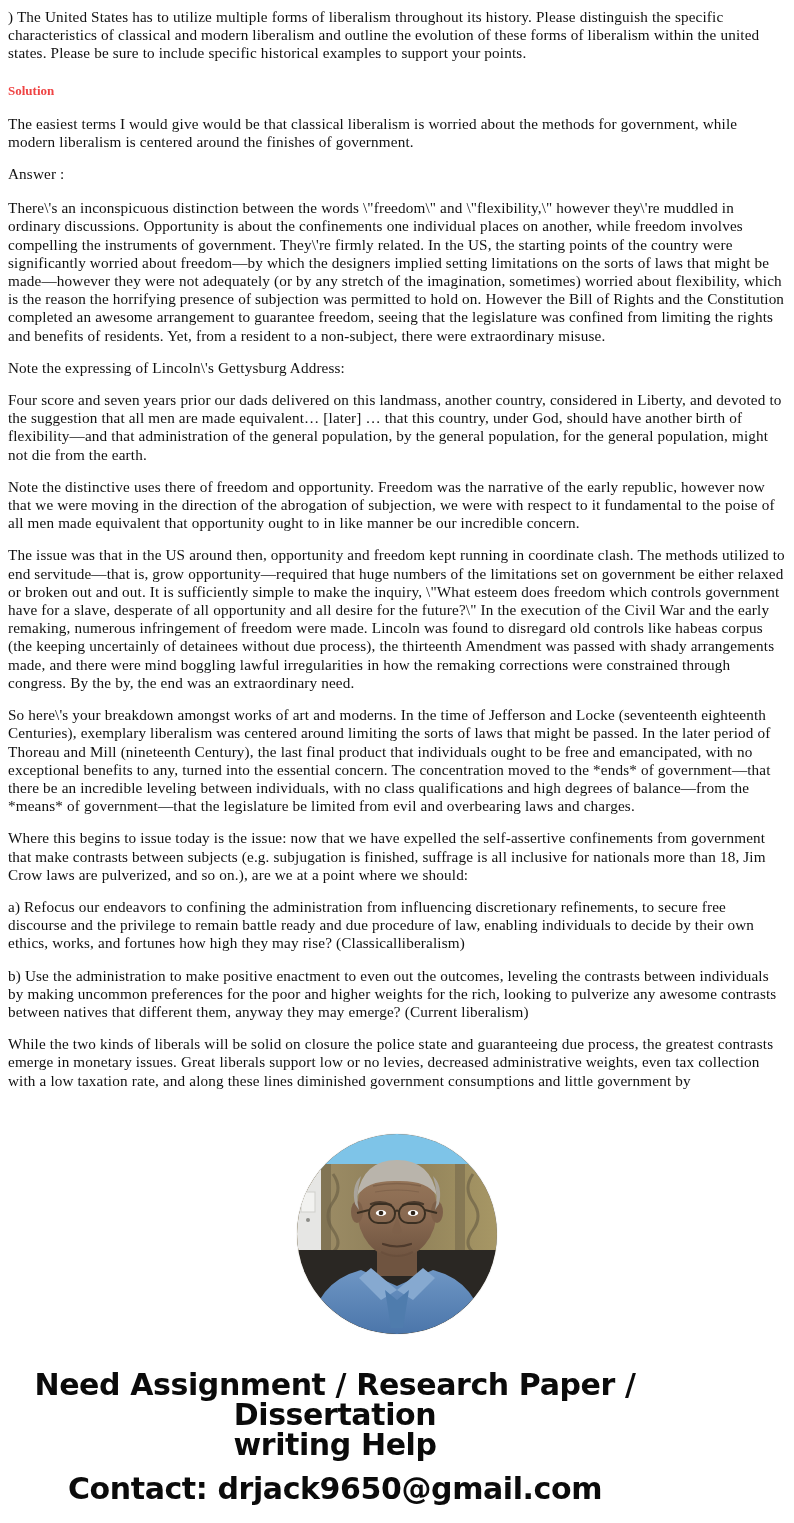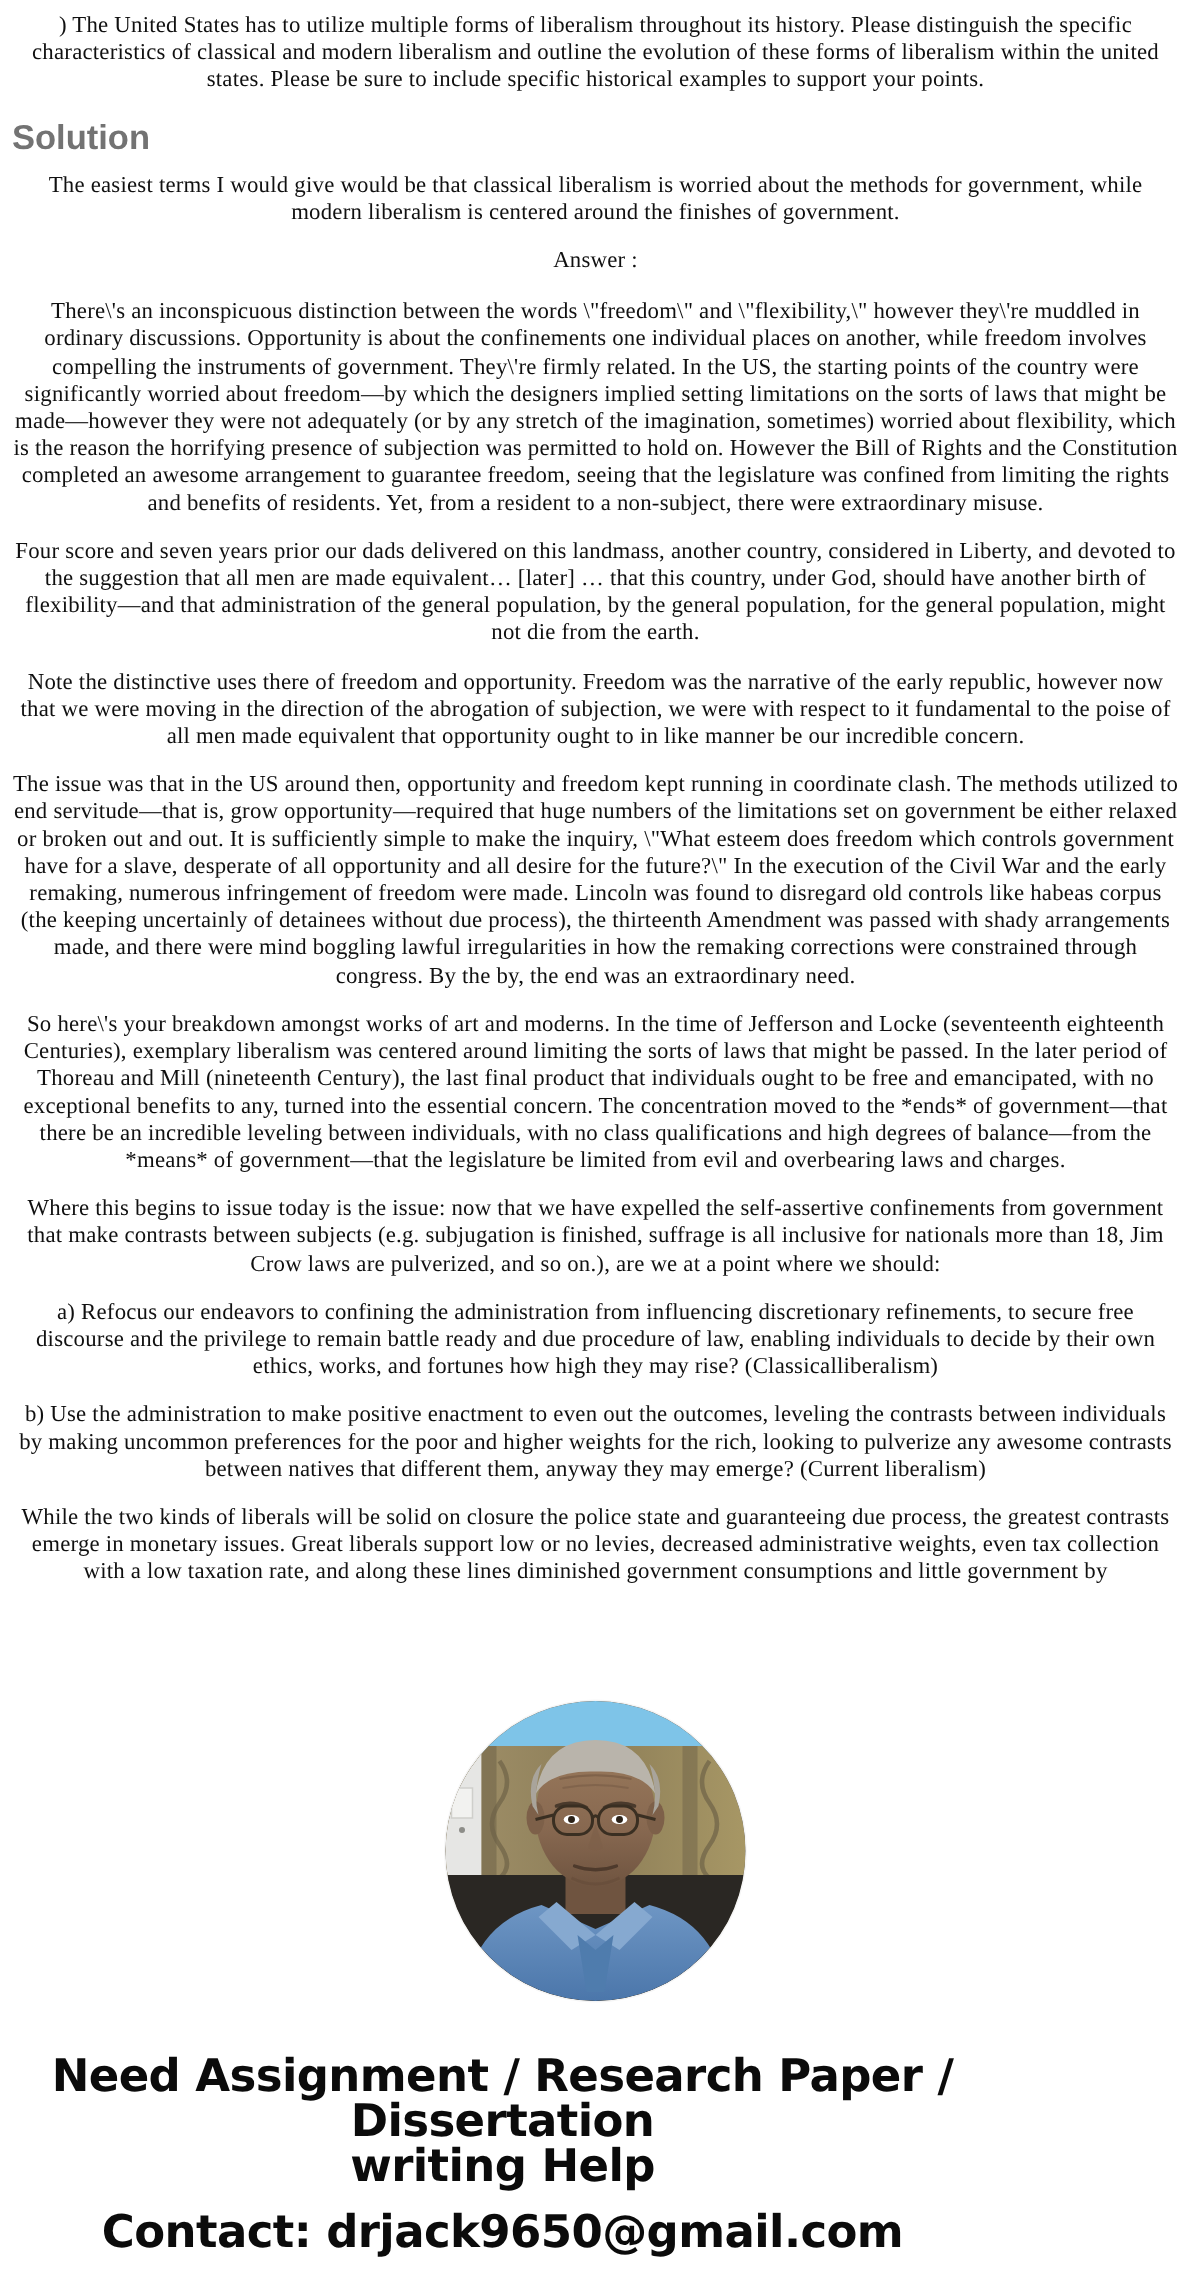--- a/index.html
+++ b/index.html
@@ -23,34 +23,34 @@
     box-sizing: border-box;
     width: 794px;
     height: 1120px;
     overflow: hidden;
   }
   .para {
     font-family: "Liberation Serif", "DejaVu Serif", serif;
     font-size: 15.2px;
     line-height: 18.2px;
     margin: 0 0 14px 0;
-    text-align: center;
+    text-align: left;
     color: #101010;
     letter-spacing: 0.01em;
   }
   .para.first {
     margin-top: 8px;
   }
   h2.solution {
-    font-family: Liberation Sans, sans-serif;
-    font-size: 23px;
+    font-family: Liberation Serif, serif;
+    font-size: 13px;
     line-height: 20px;
     font-weight: bold;
     margin: 18px 0 14px 0;
-    color: #737373;
+    color: #ef4444;
   }
   .answer-line {
     font-size: 15.2px;
     line-height: 18.2px;
     margin: 0 0 16px 0;
   }
   .photo-wrap {
     width: 794px;
     display: flex;
     justify-content: center;
@@ -99,20 +99,21 @@
   <div class="doc-body">
 
     <p class="para first">) The United States has to utilize multiple forms of liberalism throughout its history. Please distinguish the specific characteristics of classical and modern liberalism and outline the evolution of these forms of liberalism within the united states. Please be sure to include specific historical examples to support your points.</p>
 
     <h2 class="solution">Solution</h2>
 
     <p class="para">The easiest terms I would give would be that classical liberalism is worried about the methods for government, while modern liberalism is centered around the finishes of government.</p>
 
     <p class="para answer-line">Answer :</p>
     <p class="para">There\'s an inconspicuous distinction between the words \"freedom\" and \"flexibility,\" however they\'re muddled in ordinary discussions. Opportunity is about the confinements one individual places on another, while freedom involves compelling the instruments of government. They\'re firmly related. In the US, the starting points of the country were significantly worried about freedom—by which the designers implied setting limitations on the sorts of laws that might be made—however they were not adequately (or by any stretch of the imagination, sometimes) worried about flexibility, which is the reason the horrifying presence of subjection was permitted to hold on. However the Bill of Rights and the Constitution completed an awesome arrangement to guarantee freedom, seeing that the legislature was confined from limiting the rights and benefits of residents. Yet, from a resident to a non-subject, there were extraordinary misuse.</p>
+    <p class="para">Note the expressing of Lincoln\'s Gettysburg Address:</p>
     <p class="para">Four score and seven years prior our dads delivered on this landmass, another country, considered in Liberty, and devoted to the suggestion that all men are made equivalent… [later] … that this country, under God, should have another birth of flexibility—and that administration of the general population, by the general population, for the general population, might not die from the earth.</p>
     <p class="para">Note the distinctive uses there of freedom and opportunity. Freedom was the narrative of the early republic, however now that we were moving in the direction of the abrogation of subjection, we were with respect to it fundamental to the poise of all men made equivalent that opportunity ought to in like manner be our incredible concern.</p>
     <p class="para">The issue was that in the US around then, opportunity and freedom kept running in coordinate clash. The methods utilized to end servitude—that is, grow opportunity—required that huge numbers of the limitations set on government be either relaxed or broken out and out. It is sufficiently simple to make the inquiry, \"What esteem does freedom which controls government have for a slave, desperate of all opportunity and all desire for the future?\" In the execution of the Civil War and the early remaking, numerous infringement of freedom were made. Lincoln was found to disregard old controls like habeas corpus (the keeping uncertainly of detainees without due process), the thirteenth Amendment was passed with shady arrangements made, and there were mind boggling lawful irregularities in how the remaking corrections were constrained through congress. By the by, the end was an extraordinary need.</p>
     <p class="para">So here\'s your breakdown amongst works of art and moderns. In the time of Jefferson and Locke (seventeenth eighteenth Centuries), exemplary liberalism was centered around limiting the sorts of laws that might be passed. In the later period of Thoreau and Mill (nineteenth Century), the last final product that individuals ought to be free and emancipated, with no exceptional benefits to any, turned into the essential concern. The concentration moved to the *ends* of government—that there be an incredible leveling between individuals, with no class qualifications and high degrees of balance—from the *means* of government—that the legislature be limited from evil and overbearing laws and charges.</p>
     <p class="para">Where this begins to issue today is the issue: now that we have expelled the self-assertive confinements from government that make contrasts between subjects (e.g. subjugation is finished, suffrage is all inclusive for nationals more than 18, Jim Crow laws are pulverized, and so on.), are we at a point where we should:</p>
     <p class="para">a) Refocus our endeavors to confining the administration from influencing discretionary refinements, to secure free discourse and the privilege to remain battle ready and due procedure of law, enabling individuals to decide by their own ethics, works, and fortunes how high they may rise? (Classicalliberalism)</p>
     <p class="para">b) Use the administration to make positive enactment to even out the outcomes, leveling the contrasts between individuals by making uncommon preferences for the poor and higher weights for the rich, looking to pulverize any awesome contrasts between natives that different them, anyway they may emerge? (Current liberalism)</p>
     <p class="para">While the two kinds of liberals will be solid on closure the police state and guaranteeing due process, the greatest contrasts emerge in monetary issues. Great liberals support low or no levies, decreased administrative weights, even tax collection with a low taxation rate, and along these lines diminished government consumptions and little government by</p>
 
   </div>

